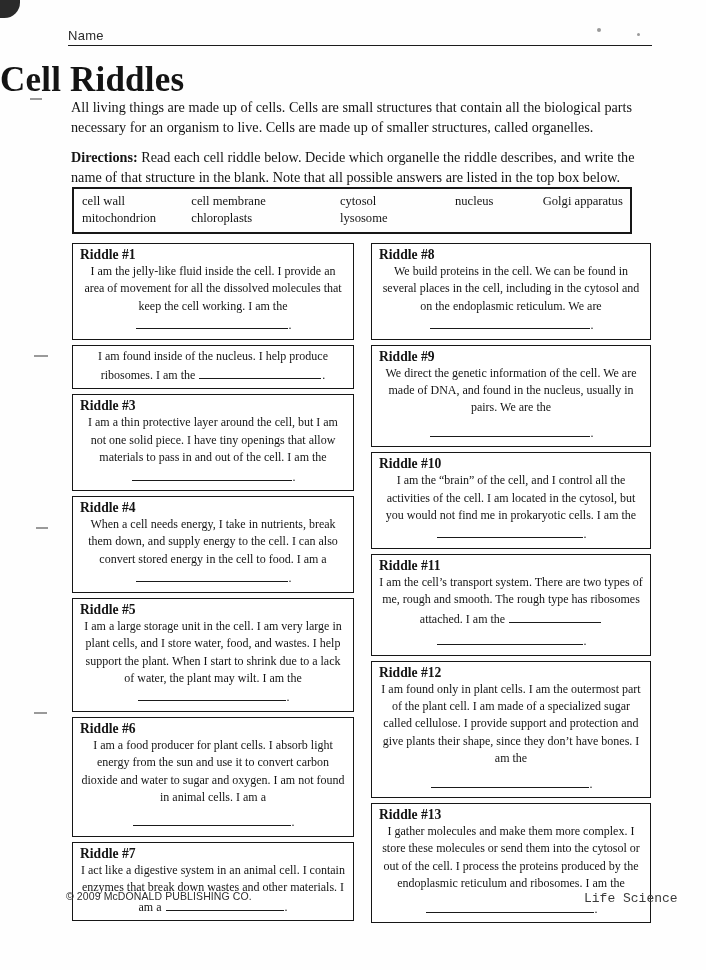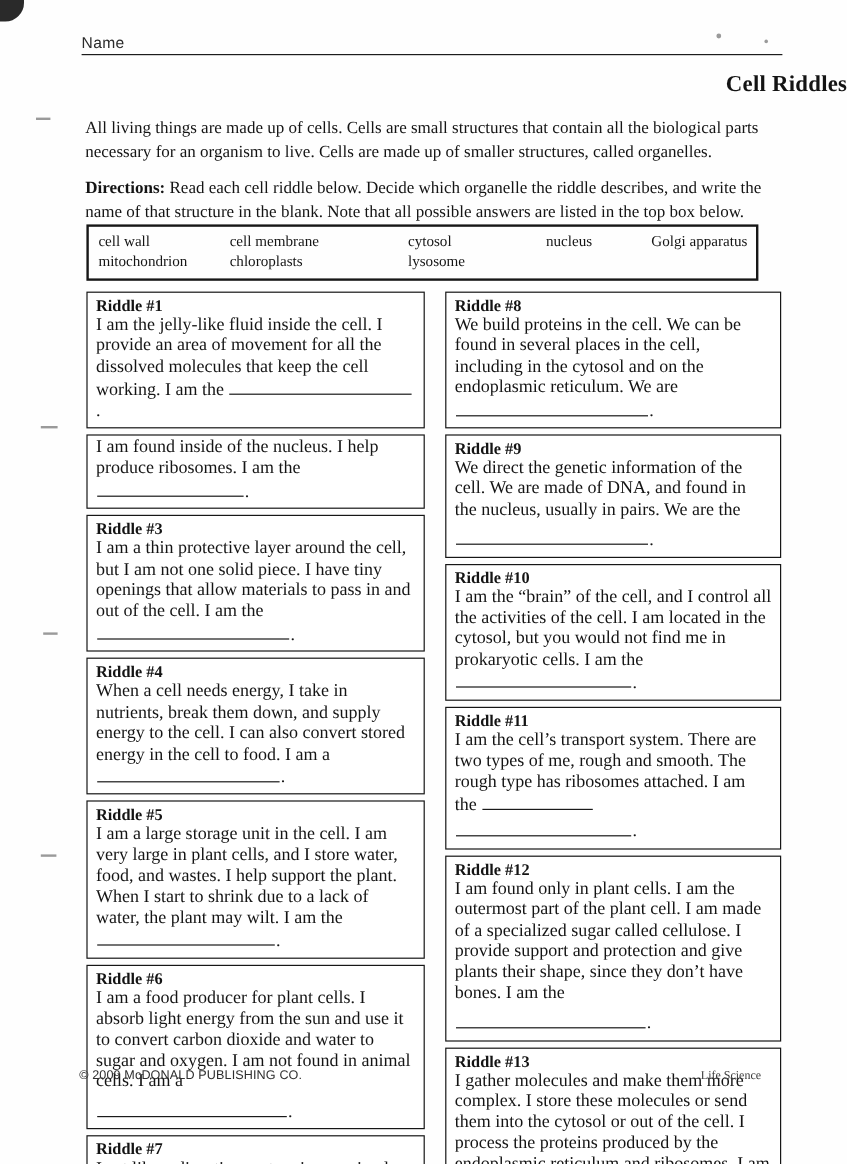--- a/index.html
+++ b/index.html
@@ -49,22 +49,22 @@
     height: 0;
     border-bottom: 1.6px solid #1c1c1c;
   }
 
   
   .title {
     position: absolute;
     left: 0;
     top: 60px;
     width: 706px;
-    text-align: right;
-    font-size: 19px;
+    text-align: left;
+    font-size: 35px;
     font-weight: bold;
     letter-spacing: 0.2px;
   }
 
   
   .intro {
     position: absolute;
     left: 71px;
     top: 98px;
     width: 580px;
@@ -134,23 +134,23 @@
     background: #fff;
   }
   .riddle-title {
     text-align: left;
     font-weight: bold;
     font-size: 13.6px;
     line-height: 17px;
     margin-bottom: 0px;
   }
   .riddle-body {
-    font-size: 15px;
+    font-size: 12px;
     line-height: 17.4px;
-    text-align: left;
+    text-align: center;
   }
   .blank {
     display: inline-block;
     border-bottom: 1.2px solid #1a1a1a;
     height: 13px;
     vertical-align: baseline;
     margin: 0 1px;
   }
   .blank-line-wrap { display: block; }
 
@@ -161,22 +161,22 @@
     top: 890px;
     font-family: "Liberation Sans", sans-serif;
     font-size: 10.5px;
     color: #2e2e2e;
     letter-spacing: 0.1px;
   }
   .footer-right {
     position: absolute;
     left: 584px;
     top: 891px;
-    font-family: Liberation Serif, serif;
-    font-size: 10px;
+    font-family: Liberation Mono, monospace;
+    font-size: 13px;
     color: #3a3a3a;
   }
 
   
   .scan-corner {
     position: absolute;
     left: -6px;
     top: -8px;
     width: 26px;
     height: 26px;

